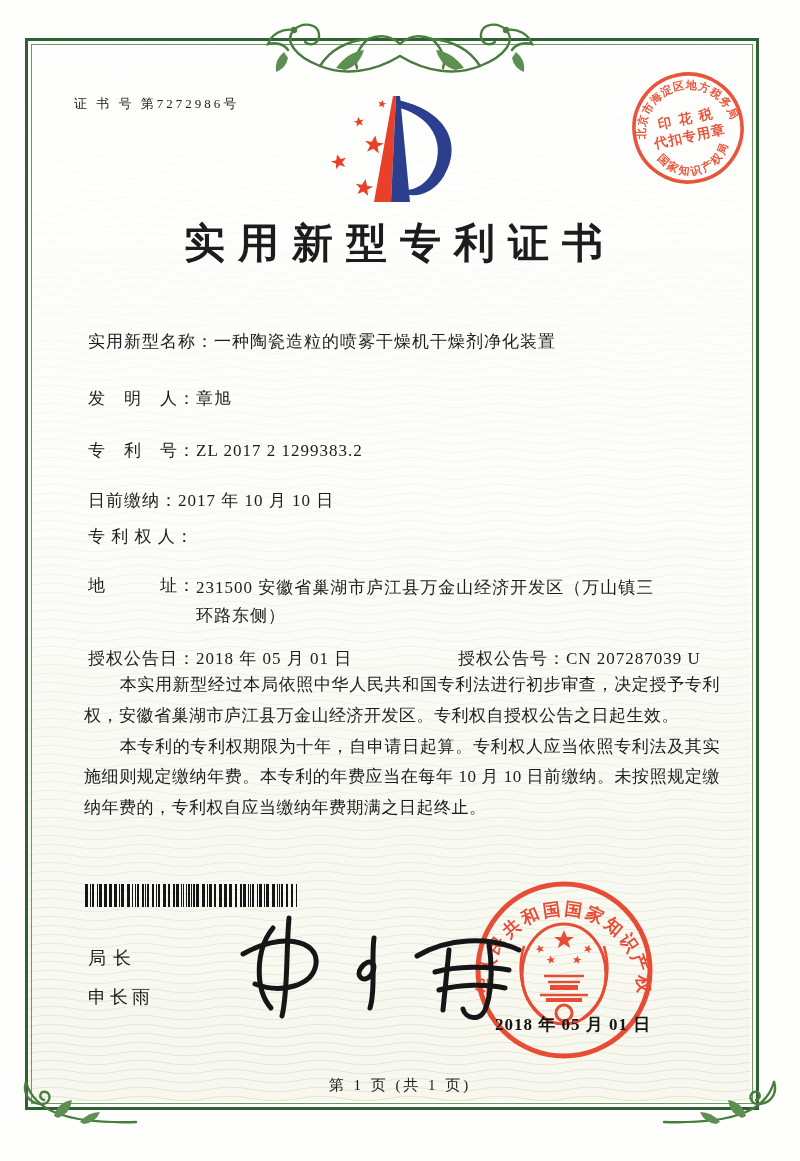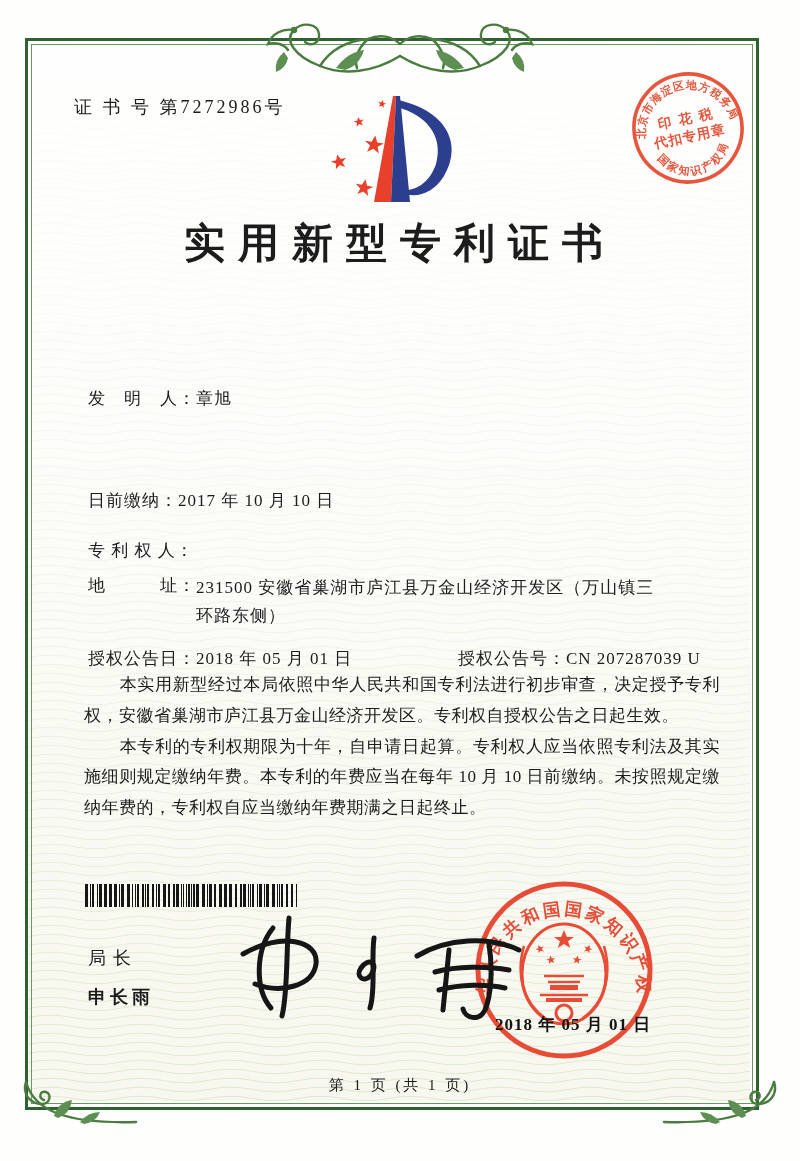--- a/index.html
+++ b/index.html
@@ -6,38 +6,38 @@
   .page{position:relative;width:800px;height:1161px;background:#fefefc;overflow:hidden;
         font-family:"Liberation Serif","DejaVu Serif",serif;color:#1c1c1c;}
   
   .frame{position:absolute;left:25px;top:38px;width:728px;height:1066px;border:3px solid #2f6232;z-index:1;}
   .frame-inner{position:absolute;inset:3px;border:1px solid #6c9760;}
   .waves{position:absolute;left:28px;top:41px;z-index:0;}
   .wave-fade{position:absolute;left:28px;top:41px;width:722px;height:1060px;z-index:0;
              background:linear-gradient(180deg,rgba(255,255,255,.94) 0%,rgba(255,255,255,.72) 40%,rgba(255,255,255,.18) 100%);}
   .ornament{position:absolute;z-index:2;}
   
-  .cert-no{position:absolute;left:74px;top:95px;font-size:18px;letter-spacing:3px;z-index:3;text-align:right;}
+  .cert-no{position:absolute;left:74px;top:95px;font-size:13px;letter-spacing:3px;z-index:3;text-align:right;}
   .title{position:absolute;left:0;right:0;top:216px;text-align:center;font-size:41px;font-weight:700;
          letter-spacing:13px;z-index:3;}
   .row{position:absolute;left:88px;display:flex;align-items:flex-start;font-size:17px;line-height:24px;z-index:3;}
   .row .lbl{white-space:pre;letter-spacing:1px;}
   .row .val{letter-spacing:1px;}
-  .r0{top:330px}.r1{top:387px}.r2{top:439px}.r3{top:489px}.r4{top:539px}
+  .r0{top:330px}.r1{top:387px}.r2{top:439px}.r3{top:489px}.r4{top:525px}
   .r5{top:574px}.r5 .val{width:470px;line-height:28px;}
   .r6a{top:647px}.r6b{top:647px;left:458px;}
   .paras{position:absolute;left:84px;top:670px;width:636px;font-size:17px;line-height:30.8px;
          text-align:justify;z-index:3;}
   .paras p{margin:0;text-indent:2.1em;letter-spacing:.5px;}
   
   .barcode{position:absolute;left:85px;top:884px;width:214px;height:23px;overflow:hidden;
            white-space:nowrap;z-index:3;}
   
   .juzhang{position:absolute;left:88px;top:946px;font-size:18px;letter-spacing:7px;z-index:3;}
-  .juzhang-name{position:absolute;left:88px;top:985px;font-size:18px;letter-spacing:4px;z-index:3;font-weight:bold;}
+  .juzhang-name{position:absolute;left:88px;top:985px;font-size:18px;letter-spacing:4px;z-index:3;}
   .signature{position:absolute;left:185px;top:912px;z-index:4;}
   
   .tax-stamp{position:absolute;left:610px;top:50px;transform:rotate(-12deg);z-index:4;opacity:.93;}
   .big-seal{position:absolute;left:466px;top:872px;z-index:3;opacity:.95;}
   .seal-date{position:absolute;left:478px;top:1013px;width:190px;text-align:center;font-size:17px;
              font-weight:700;letter-spacing:1px;z-index:5;color:#141414;}
   .footer{position:absolute;left:0;right:0;top:1076px;text-align:center;font-size:15px;
           letter-spacing:3px;z-index:3;}
   .logo{position:absolute;left:322px;top:90px;z-index:3;}
 </style>
@@ -120,23 +120,31 @@
       <use href="#star" transform="translate(17,72) scale(0.78) rotate(-14)"></use>
       <use href="#star" transform="translate(42,98) scale(0.88) rotate(10)"></use>
     </g>
     <polygon points="71,6 74,6 69,112 52,112" fill="#e8402a"></polygon>
     <polygon points="74,6 78,6 88,112 69,112" fill="#2c3e8e"></polygon>
     <path d="M76,10 C122,20 142,52 122,86 C110,106 88,110 78,100 C94,102 108,92 114,74 C122,46 104,24 74,17 Z" fill="#2c3e8e"></path>
   </svg>
 
   <div class="title">实用新型专利证书</div>
 
+  <div class="row r0">
+    <span class="lbl">实用新型名称：</span>
+    <span class="val">一种陶瓷造粒的喷雾干燥机干燥剂净化装置</span>
+  </div>
   <div class="row r1">
     <span class="lbl">发　明　人：</span>
     <span class="val">章旭</span>
+  </div>
+  <div class="row r2">
+    <span class="lbl">专　利　号：</span>
+    <span class="val">ZL 2017 2 1299383.2</span>
   </div>
   <div class="row r3">
     <span class="lbl">日前缴纳：</span>
     <span class="val">2017 年 10 月 10 日</span>
   </div>
   <div class="row r4">
     <span class="lbl">专 利 权 人：</span>
   </div>
   <div class="row r5">
     <span class="lbl">地　　　址：</span>

